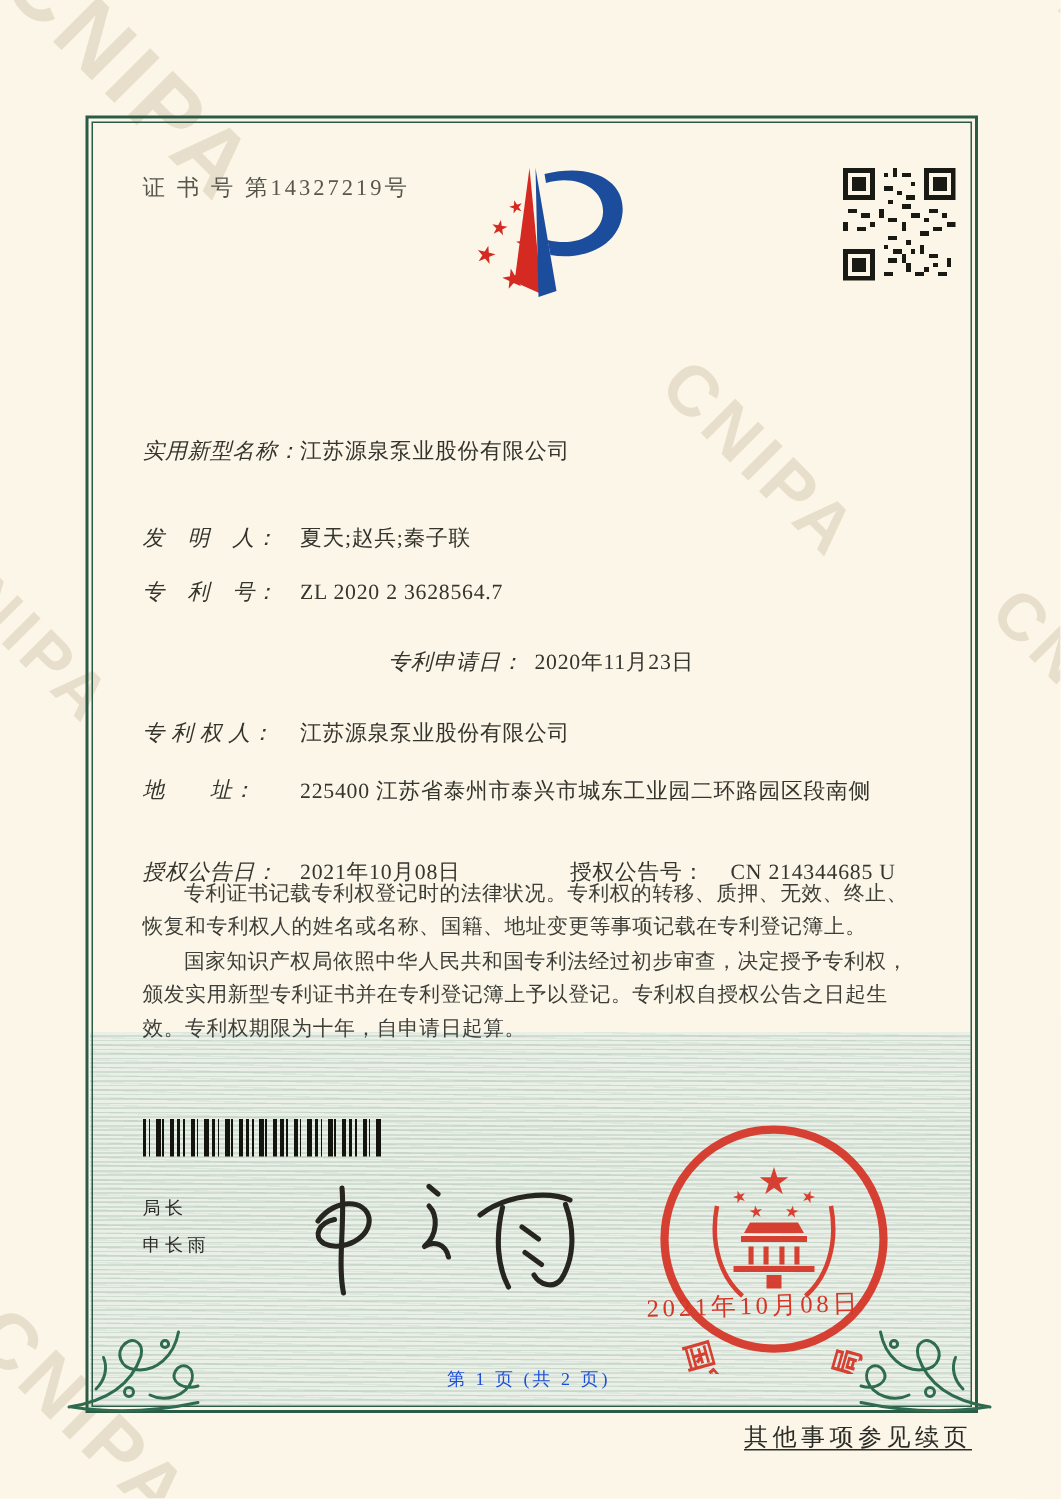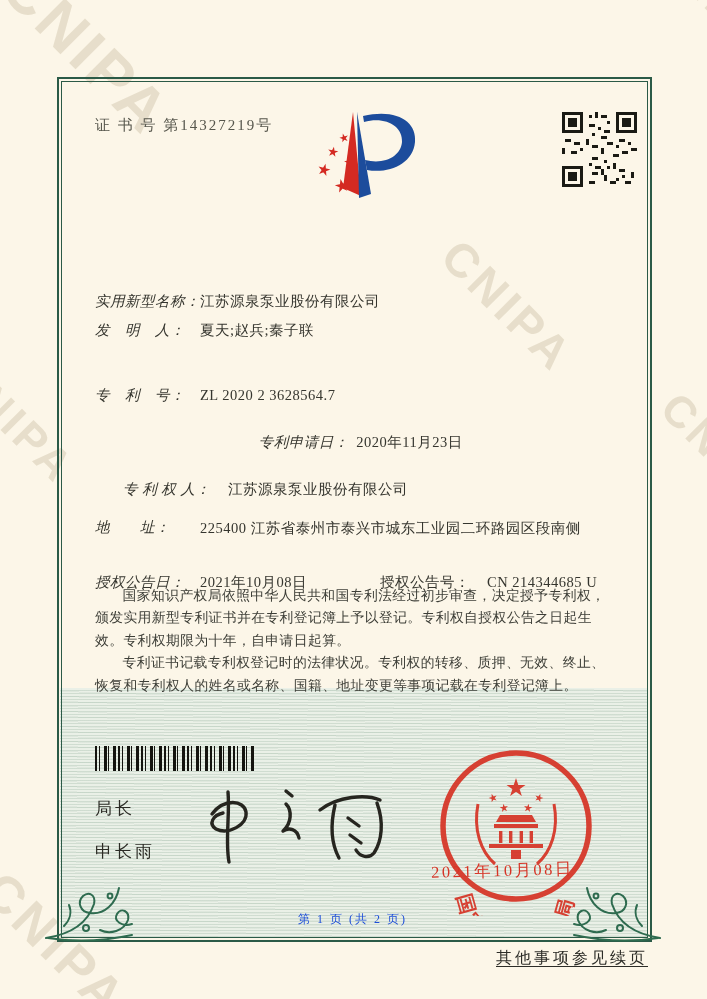--- a/index.html
+++ b/index.html
@@ -54,21 +54,21 @@
   .title{
     position:absolute; left:57px; top:206px; width:591px;
     text-align:center; font-size:35px; font-weight:bold;
     letter-spacing:9px; color:#171713;
   }
 
   .fields{position:absolute; left:95px; top:292px; width:524px; font-size:14.5px; color:#35352e;}
   .row{position:absolute; left:0; width:524px; line-height:19px; letter-spacing:.5px;}
   .row .lbl{display:inline-block; width:105px; vertical-align:top;font-style:italic;}
   .row .val{display:inline-block; vertical-align:top;}
-  .r0{top:0px;} .r1{top:29px;} .r2{top:94px;} .r3{top:141px;text-align:center;} .r4{top:188px;margin-left:28px;}
+  .r0{top:0px;} .r1{top:58px;} .r2{top:94px;} .r3{top:141px;text-align:center;} .r4{top:188px;}
   .r5{top:226px;} .r5 .val{width:405px; line-height:21px;}
   .r6{top:281px;}
   .r6 .val1{display:inline-block; width:180px;}
   .r6 .lbl2{display:inline-block; width:107px;}
 
   .paras{
     position:absolute; left:95px; top:585px; width:524px;
     font-size:13.8px; line-height:22.4px; color:#3d3e37; letter-spacing:.4px;
   }
   .paras p{margin:0; text-indent:2em;}
@@ -79,22 +79,22 @@
       repeating-linear-gradient(90deg,
         #14140f 0 2px, transparent 2px 4px,
         #14140f 4px 5px, transparent 5px 9px,
         #14140f 9px 12px, transparent 12px 13px,
         #14140f 13px 14px, transparent 14px 18px,
         #14140f 18px 21px, transparent 21px 23px);
   }
 
   .officer{position:absolute; left:95px; top:797px;
     font-family:"Liberation Sans","DejaVu Sans",sans-serif;
-    font-size:17px; letter-spacing:3px; color:#2b2b25;}
-  .officer .name{display:block; margin-top:20px;}
+    font-size:12px; letter-spacing:3px; color:#2b2b25;}
+  .officer .name{display:block; margin-top:8px;}
   .signature{position:absolute; left:198px; top:778px;}
 
   .seal{position:absolute; left:426px; top:736px; opacity:.93;}
   .seal-date{
     position:absolute; left:431px; top:860px; z-index:6;
     font-size:16.5px; letter-spacing:2.5px; color:#d63426;
     transform:rotate(-1.5deg); white-space:nowrap;
   }
 
   .flourish{position:absolute; z-index:4;}
@@ -218,22 +218,22 @@
       </div>
       <div class="row r5">
         <span class="lbl">地　　址：</span><span class="val">225400 江苏省泰州市泰兴市城东工业园二环路园区段南侧</span>
       </div>
       <div class="row r6">
         <span class="lbl">授权公告日：</span><span class="val1">2021年10月08日</span><span class="lbl2">授权公告号：</span><span class="val2">CN 214344685 U</span>
       </div>
     </div>
 
     <div class="paras">
+      <p>专利证书记载专利权登记时的法律状况。专利权的转移、质押、无效、终止、恢复和专利权人的姓名或名称、国籍、地址变更等事项记载在专利登记簿上。</p>
       <p>国家知识产权局依照中华人民共和国专利法经过初步审查，决定授予专利权，颁发实用新型专利证书并在专利登记簿上予以登记。专利权自授权公告之日起生效。专利权期限为十年，自申请日起算。</p>
-      <p>专利证书记载专利权登记时的法律状况。专利权的转移、质押、无效、终止、恢复和专利权人的姓名或名称、国籍、地址变更等事项记载在专利登记簿上。</p>
     </div>
 
     <div class="barcode"></div>
 
     <div class="officer">
       <span>局长</span>
       <span class="name">申长雨</span>
     </div>
 
     <svg class="signature" width="200" height="95" viewBox="0 0 200 95">

